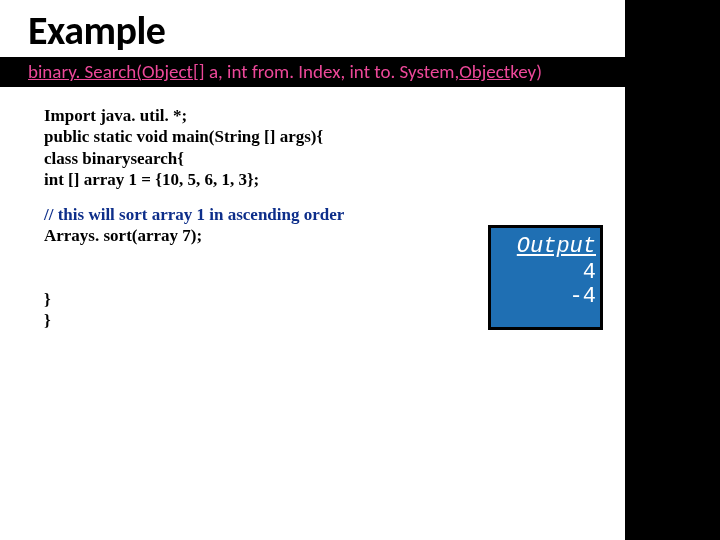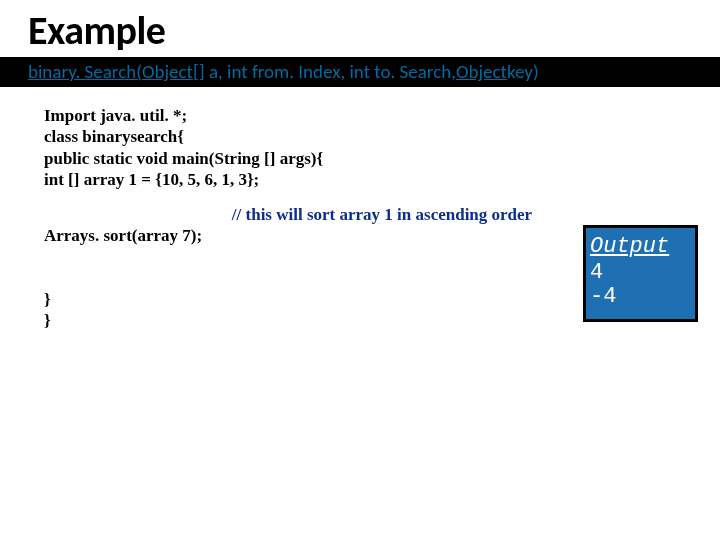--- a/index.html
+++ b/index.html
@@ -5,65 +5,65 @@
   * { margin: 0; padding: 0; box-sizing: border-box; }
   body {
     width: 720px;
     height: 540px;
     background: #000;
     font-family: Georgia, 'Times New Roman', serif;
     overflow: hidden;
     position: relative;
   }
   .slide {
-    width: 720px;
+    width: 625px;
     height: 540px;
     background: #fff;
     position: relative;
   }
   .title-block {
     padding: 6px 28px 2px 28px;
     background: #fff;
   }
   .title {
     font-size: 40px;
     font-weight: bold;
     color: #000;
     font-family: Calibri, 'Segoe UI', sans-serif;
     letter-spacing: -0.5px;
   }
   .signature-bar {
     background: #000;
-    color: #0369a1;
+    color: #ec4899;
     font-family: Calibri, 'Segoe UI', sans-serif;
     font-size: 19px;
     padding: 3px 28px 4px 28px;
     display: flex;
     flex-wrap: nowrap;
   }
   .signature-bar .u { text-decoration: underline; }
   .code-area {
     padding: 18px 0 0 44px;
     font-family: Liberation Serif, serif;
     font-size: 17px;
     font-weight: bold;
     line-height: 1.25;
     color: #000;
   }
-  .code-area .blue { color: #0d2e8a; text-align: center; }
+  .code-area .blue { color: #0d2e8a; }
   .output-box {
     position: absolute;
     right: 22px;
     top: 225px;
     width: 115px;
     background: #1f6fb3;
     border: 3px solid #000;
     color: #fff;
-    text-align: left;
-    padding: 6px 4px 10px 4px;
+    text-align: right;
+    padding: 6px 4px 18px 4px;
     font-family: 'Courier New', monospace;
   }
   .output-title {
     font-style: italic;
     text-decoration: underline;
     font-size: 22px;
     font-family: 'Courier New', monospace;
     margin-bottom: 2px;
   }
   .output-line {
@@ -77,29 +77,29 @@
 
 <div class="slide">
 
   <div class="title-block">
     <div class="title">Example</div>
   </div>
 
   <div class="signature-bar">
     <span class="u">binary. Search(</span>
       <span class="u">Object</span>
-      <span>[] a, int from. Index, int to. Search, </span>
+      <span>[] a, int from. Index, int to. System, </span>
       <span class="u">Object</span>
       <span> key)</span>
   </div>
 
   <div class="code-area">
     <div>Import java. util. *;</div>
+    <div> public static void main(String [] args){</div>
     <div>class binarysearch{</div>
-    <div> public static void main(String [] args){</div>
     <div>    int [] array 1 = {10, 5, 6, 1, 3};</div>
     <div style="height:14px"></div>
     <div class="blue">     // this will sort array 1 in ascending order</div>
     <div>      Arrays. sort(array 7);</div>
     <div style="height:14px"></div>
     <div style="height:14px"></div>
     <div style="height:14px"></div>
     <div>}</div>
     <div>}</div>
   </div>

